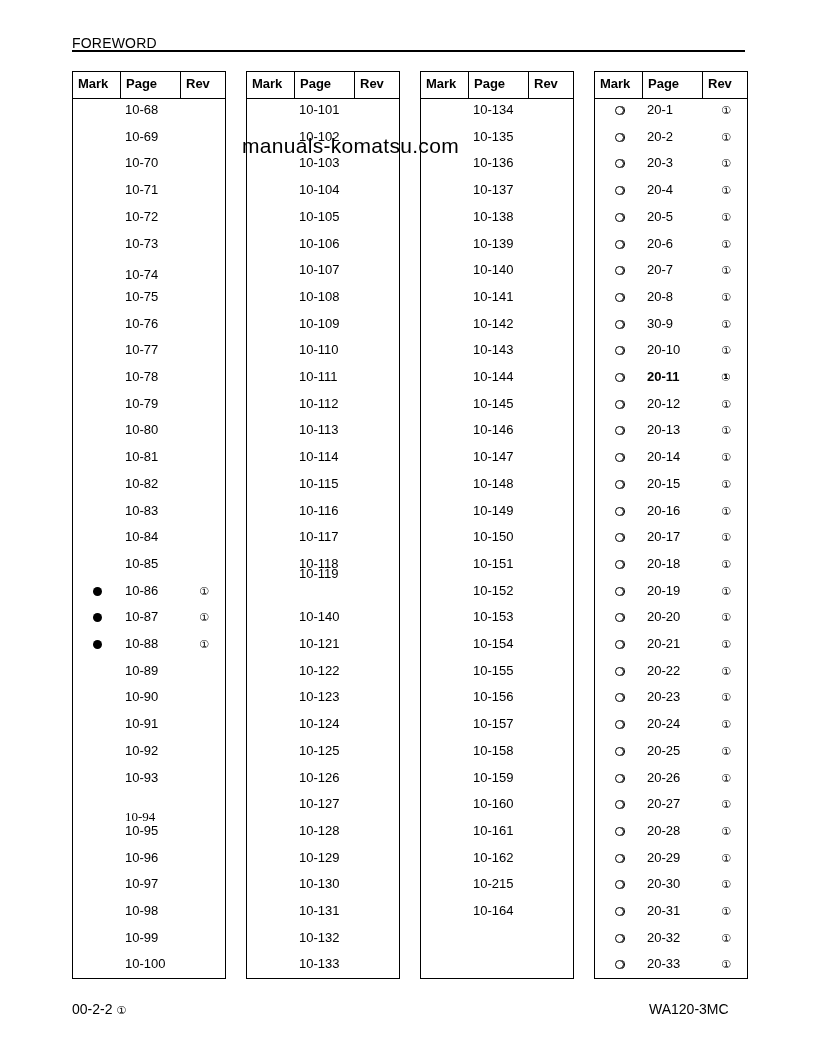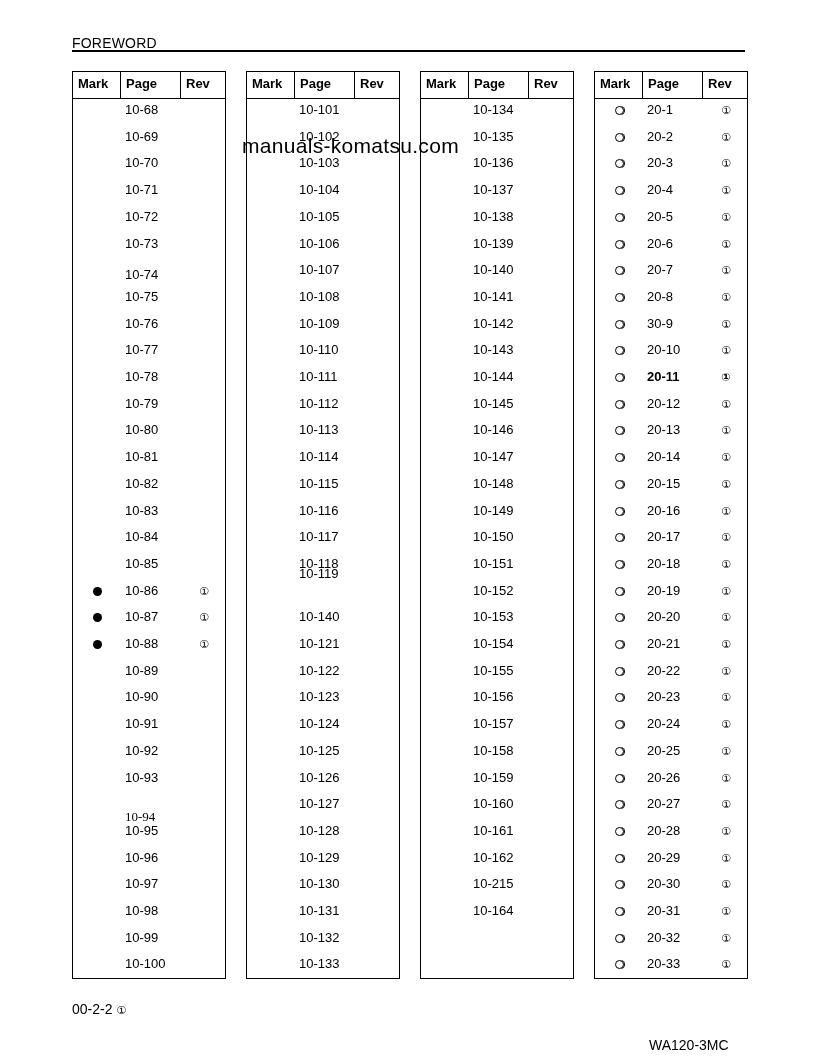--- a/index.html
+++ b/index.html
@@ -13,21 +13,21 @@
   .th.page { left:48px; width:60px; border-right:1.5px solid #000; }
   .th.rev { left:108px; width:44px; }
   .row { position:absolute; left:0; right:0; height:20px; font-size:13px; line-height:20px; }
   .cell-mark { position:absolute; left:0; width:48px; text-align:center; }
   .cell-page { position:absolute; left:52px; width:60px; }
   .cell-rev { position:absolute; left:116px; width:30px; font-size:11px; text-align:center; }
   .dot { display:inline-block; width:9px; height:9px; border-radius:50%; background:#000; vertical-align:middle; }
   .hollow { display:inline-block; width:7px; height:7px; border-radius:50%; border:1.4px solid #000; box-shadow:1px 0 0 #000; vertical-align:middle; }
   .watermark { position:absolute; left:242px; top:134px; font-size:21px; color:#000; letter-spacing:0.3px; }
   .footer-left { position:absolute; left:72px; top:1001px; font-size:14px; }
-  .footer-right { position:absolute; left:649px; top:1001px; font-size:14px;margin-top:36px; }
+  .footer-right { position:absolute; left:649px; top:1001px; font-size:14px; }
   .rev-sym { font-size:11px; }
 </style>
 </head>
 <body>
 
 <div class="title">FOREWORD</div>
 <div class="title-rule"></div>
 
 <div class="table" style="left:72px;">
     <div class="thead">

